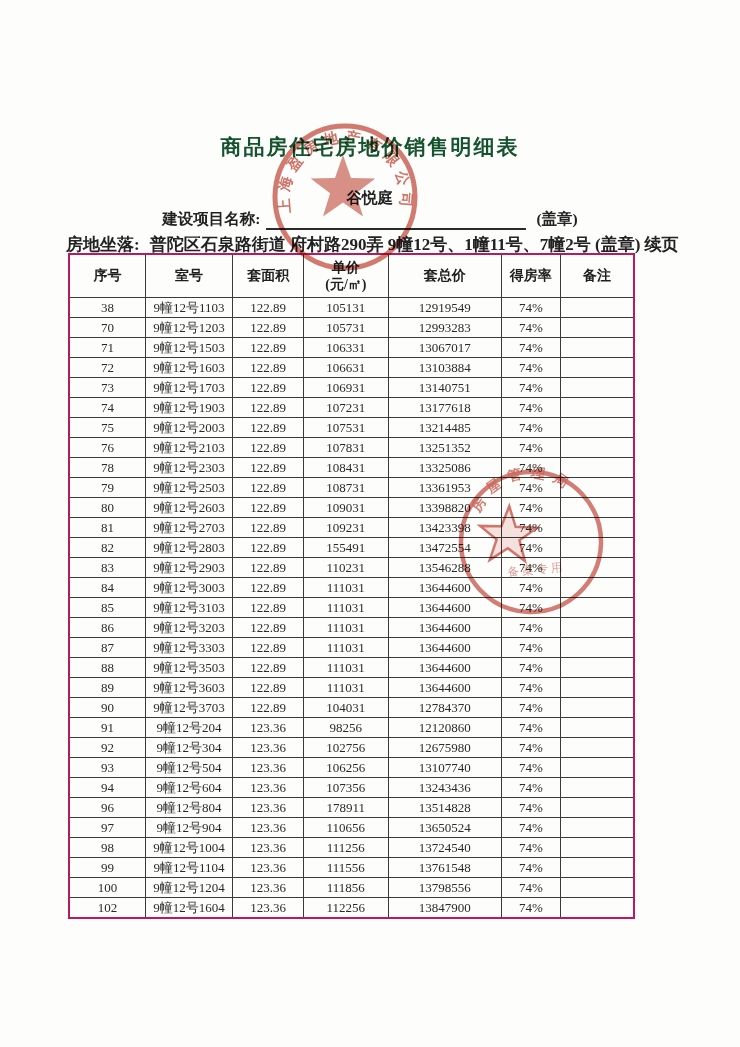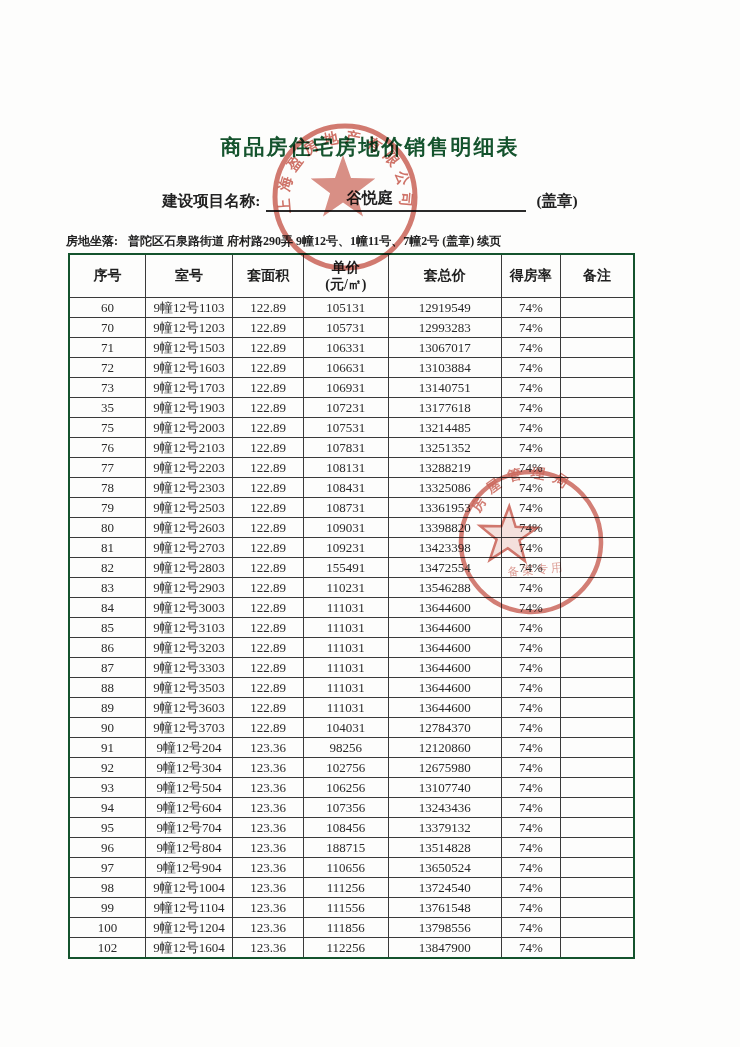--- a/index.html
+++ b/index.html
@@ -14,34 +14,34 @@
     position:absolute;top:133px;left:0;width:740px;text-align:center;
     font-size:21px;font-weight:bold;letter-spacing:2px;margin:0;color:#14532d;
   }
 
   .project-line{
     position:absolute;top:188px;left:0;width:740px;text-align:center;
     font-size:15.5px;font-weight:bold;white-space:nowrap;color:#222;
   }
   .project-underline{
     display:inline-block;min-width:172px;border-bottom:2px solid #2a2a2a;
-    text-align:left;padding:0 8px 1px 80px;margin:0 10px 0 6px;
+    text-align:left;padding:0 8px 19px 80px;margin:0 10px 0 6px;
     font-weight:bold;vertical-align:bottom;
   }
 
   .location-line{
     position:absolute;top:233px;left:66px;width:640px;
-    font-size:12px;font-weight:bold;white-space:nowrap;color:#222;
+    font-size:17px;font-weight:bold;white-space:nowrap;color:#222;
   }
   .location-label{margin-right:10px;}
 
   table.sales{
     position:absolute;top:253px;left:68px;width:567px;
     border-collapse:collapse;table-layout:fixed;
-    border:2px solid #14532d;
+    border:2px solid #be185d;
   }
   table.sales th,table.sales td{
     border:1px solid #3a3a3a;text-align:center;vertical-align:middle;
     padding:0;overflow:hidden;
   }
   table.sales th{
     height:42px;font-size:14px;font-weight:bold;white-space:pre-line;line-height:1.25;color:#1f1f1f;
   }
   table.sales td{
     height:19px;font-size:13px;line-height:19px;font-weight:500;color:#2a2a2a;
@@ -83,21 +83,21 @@
           <th>套面积</th>
           <th>单价
 (元/㎡)</th>
           <th>套总价</th>
           <th>得房率</th>
           <th>备注</th>
         </tr>
     </thead>
     <tbody id="table-body">
         <tr>
-          <td>60</td>
+          <td>38</td>
           <td>9幢12号1103</td>
           <td>122.89</td>
           <td>105131</td>
           <td>12919549</td>
           <td>74%</td>
           <td></td>
         </tr>
         <tr>
           <td>70</td>
           <td>9幢12号1203</td>
@@ -128,21 +128,21 @@
         <tr>
           <td>73</td>
           <td>9幢12号1703</td>
           <td>122.89</td>
           <td>106931</td>
           <td>13140751</td>
           <td>74%</td>
           <td></td>
         </tr>
         <tr>
-          <td>35</td>
+          <td>74</td>
           <td>9幢12号1903</td>
           <td>122.89</td>
           <td>107231</td>
           <td>13177618</td>
           <td>74%</td>
           <td></td>
         </tr>
         <tr>
           <td>75</td>
           <td>9幢12号2003</td>
@@ -155,29 +155,20 @@
         <tr>
           <td>76</td>
           <td>9幢12号2103</td>
           <td>122.89</td>
           <td>107831</td>
           <td>13251352</td>
           <td>74%</td>
           <td></td>
         </tr>
         <tr>
-          <td>77</td>
-          <td>9幢12号2203</td>
-          <td>122.89</td>
-          <td>108131</td>
-          <td>13288219</td>
-          <td>74%</td>
-          <td></td>
-        </tr>
-        <tr>
           <td>78</td>
           <td>9幢12号2303</td>
           <td>122.89</td>
           <td>108431</td>
           <td>13325086</td>
           <td>74%</td>
           <td></td>
         </tr>
         <tr>
           <td>79</td>
@@ -317,33 +308,24 @@
         <tr>
           <td>94</td>
           <td>9幢12号604</td>
           <td>123.36</td>
           <td>107356</td>
           <td>13243436</td>
           <td>74%</td>
           <td></td>
         </tr>
         <tr>
-          <td>95</td>
-          <td>9幢12号704</td>
-          <td>123.36</td>
-          <td>108456</td>
-          <td>13379132</td>
-          <td>74%</td>
-          <td></td>
-        </tr>
-        <tr>
           <td>96</td>
           <td>9幢12号804</td>
           <td>123.36</td>
-          <td>188715</td>
+          <td>178911</td>
           <td>13514828</td>
           <td>74%</td>
           <td></td>
         </tr>
         <tr>
           <td>97</td>
           <td>9幢12号904</td>
           <td>123.36</td>
           <td>110656</td>
           <td>13650524</td>

